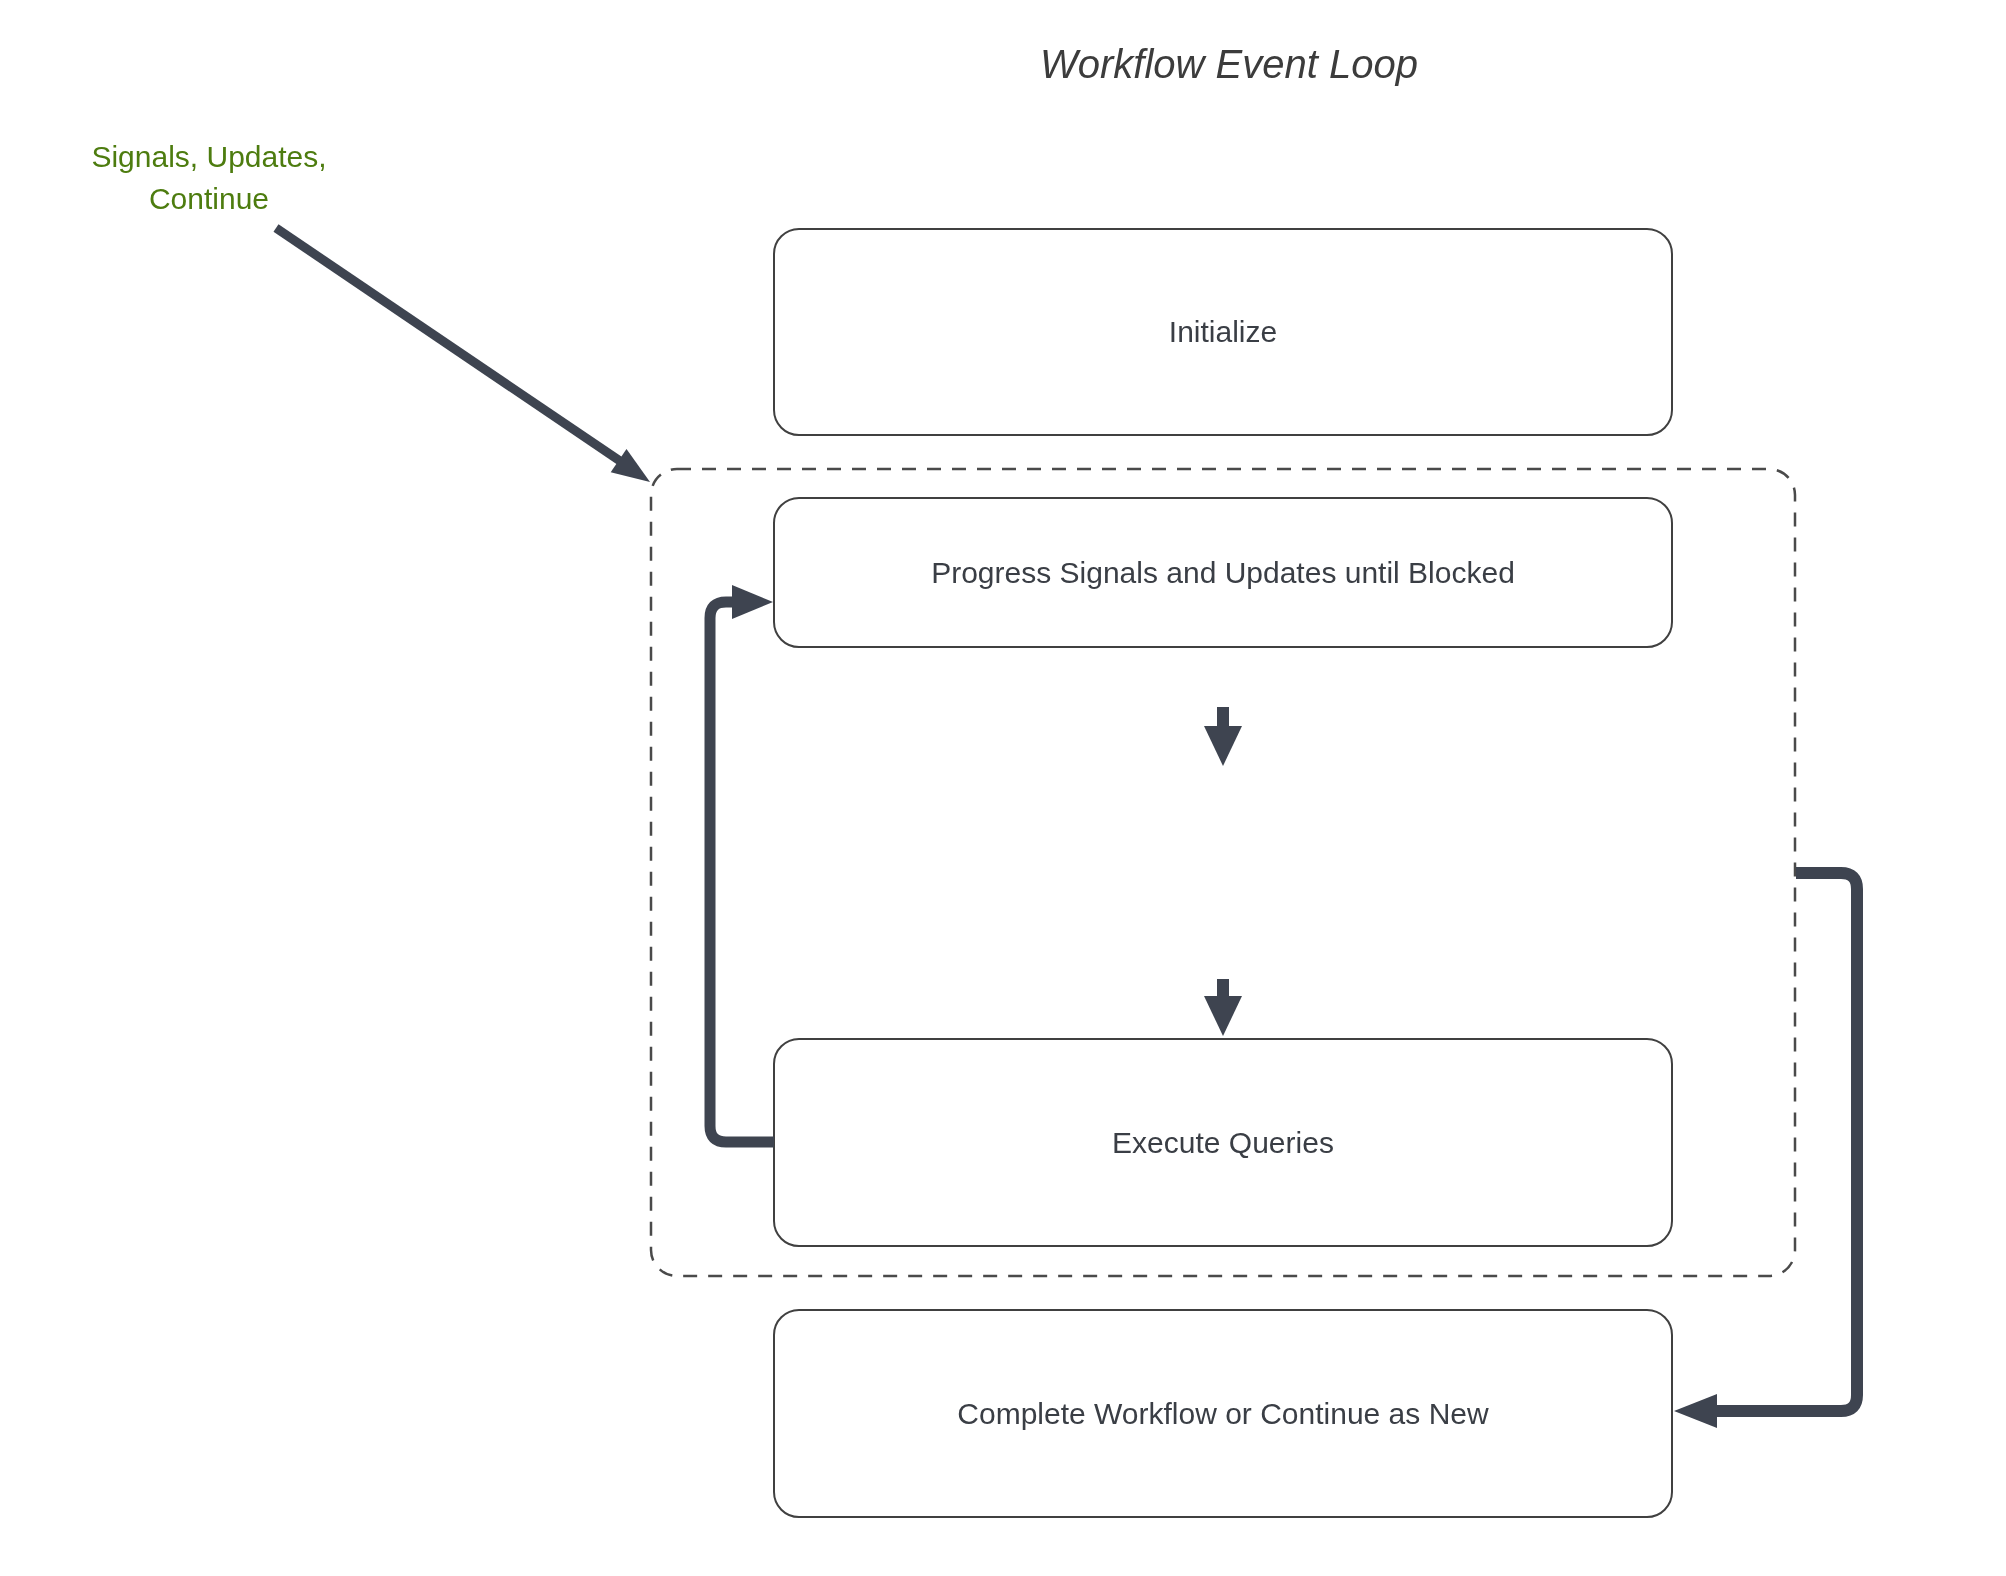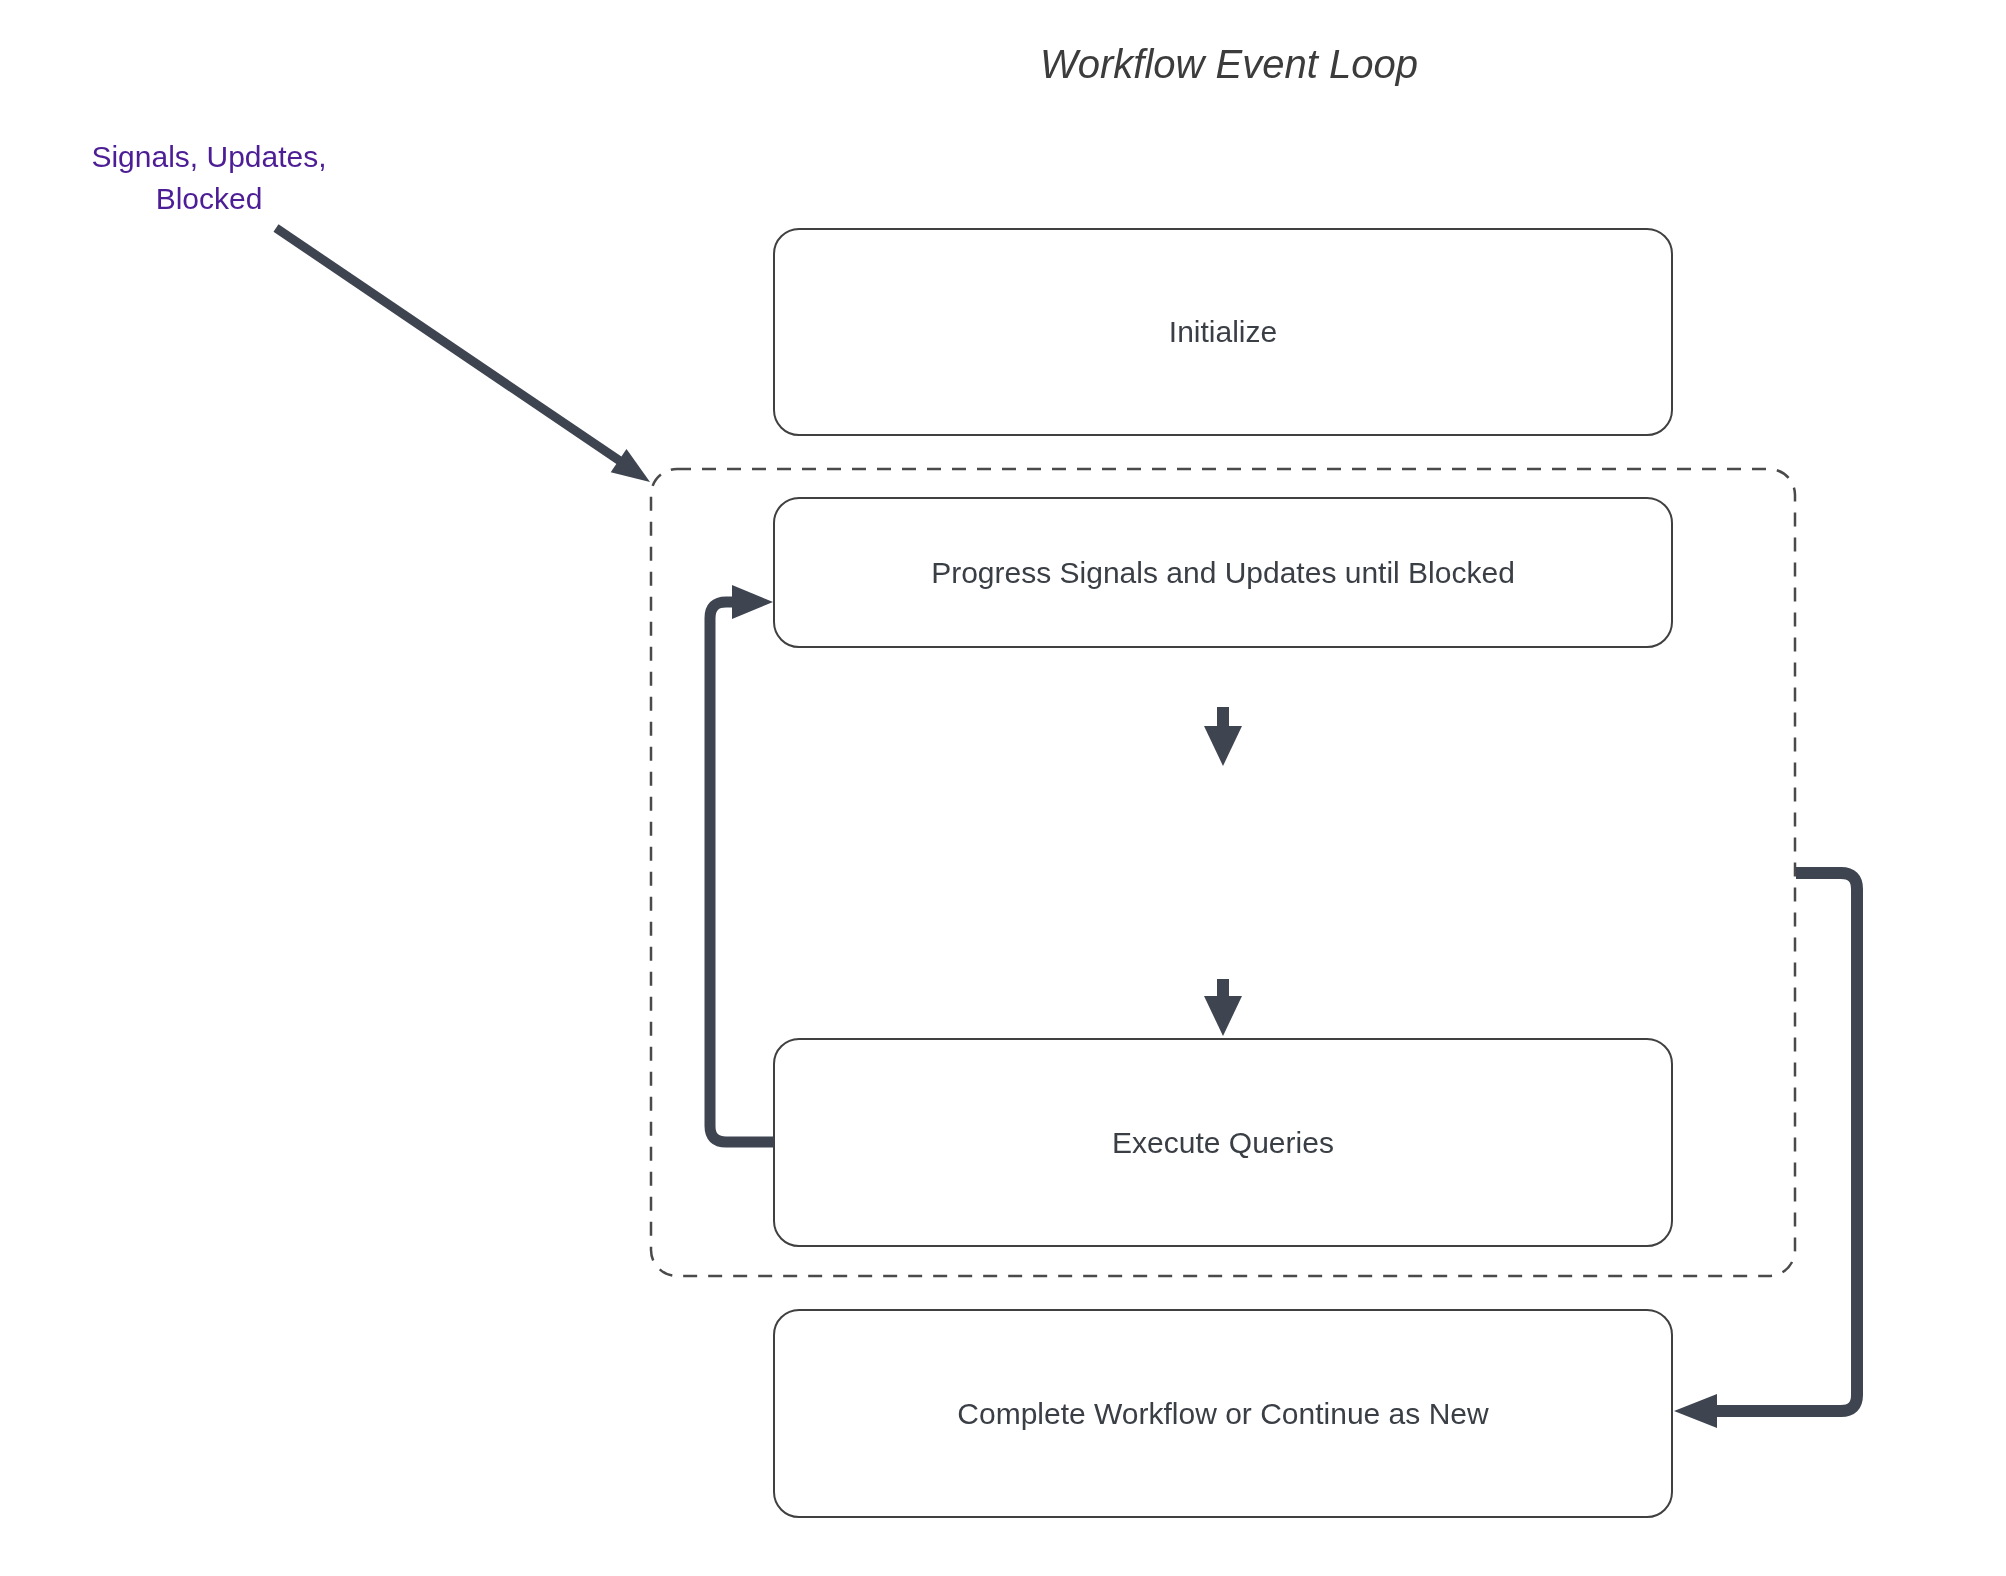--- a/index.html
+++ b/index.html
@@ -25,21 +25,21 @@
     font-style:italic;
     color:#3c3c3c;
     line-height:48px;
   }
   .annotation{
     position:absolute;
     left:20px;top:136px;width:290px;
     text-align:center;
     font-size:30px;
     line-height:42px;
-    color:#4c1d95;
+    color:#4d7c0f;
   }
   .node{
     position:absolute;
     left:729px;width:900px;
     box-sizing:border-box;
     border:2px solid var(--border);
     border-radius:26px;
     background:#ffffff;
     display:flex;align-items:center;justify-content:center;
     font-size:30px;
@@ -65,21 +65,21 @@
 </style>
 </head>
 <body>
 
 <div class="canvas">
 
   <div class="title">Workflow Event Loop</div>
 
   <div class="annotation">
     <div>Signals, Updates,</div>
-    <div>Blocked</div>
+    <div>Continue</div>
   </div>
 
   <div class="node n-initialize">
     <span>Initialize</span>
   </div>
 
   <div class="node n-progress-signals">
     <span>Progress Signals and Updates until Blocked</span>
   </div>
 

